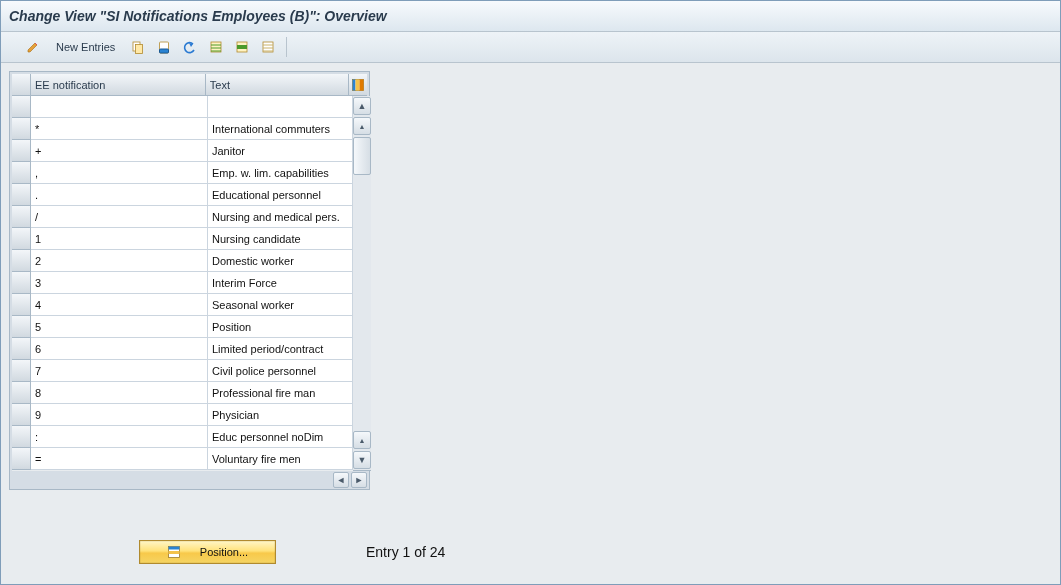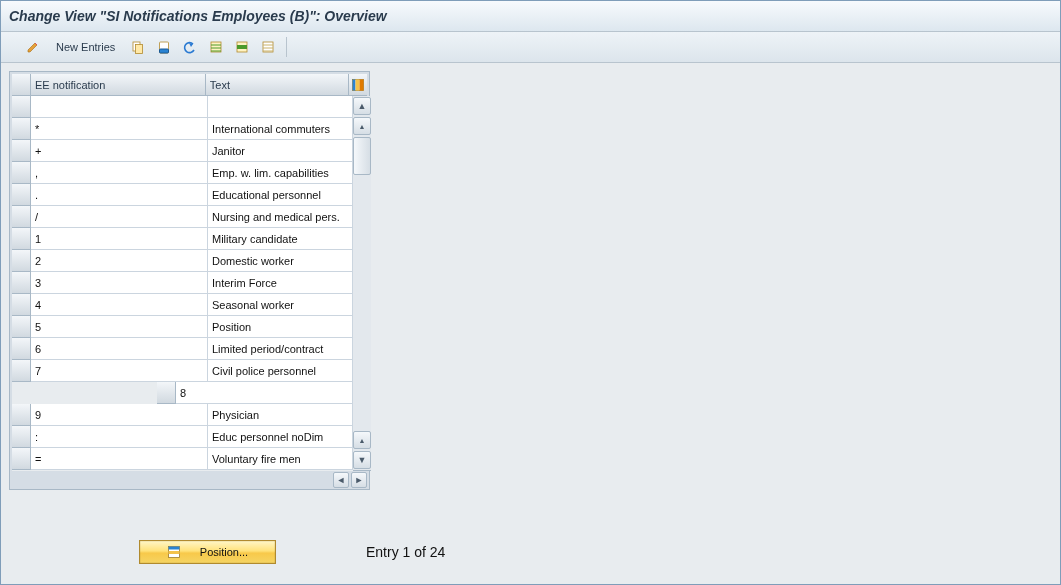--- a/index.html
+++ b/index.html
@@ -98,21 +98,20 @@
     padding: 2px 2px 18px 2px;
     position: relative;
   }
   .grid {
     background: #e8ecef;
   }
   .grid-header, .grid-row {
     display: flex;
     height: 22px;
     line-height: 22px;
-    justify-content: flex-end;
   }
   .sel-cell {
     width: 18px;
     min-width: 18px;
     background: linear-gradient(to bottom, #f3f6f9, #d1d9e0);
     border-right: 1px solid #a8b8c6;
     border-bottom: 1px solid #a8b8c6;
     cursor: pointer;
   }
   .head-cell {
@@ -349,21 +348,21 @@
                 <div class="data-cell col2">Educational personnel</div>
               </div>
               <div class="grid-row">
                 <div class="sel-cell"></div>
                 <div class="data-cell col1">/</div>
                 <div class="data-cell col2">Nursing and medical pers.</div>
               </div>
               <div class="grid-row">
                 <div class="sel-cell"></div>
                 <div class="data-cell col1">1</div>
-                <div class="data-cell col2">Military candidate</div>
+                <div class="data-cell col2">Nursing candidate</div>
               </div>
               <div class="grid-row">
                 <div class="sel-cell"></div>
                 <div class="data-cell col1">2</div>
                 <div class="data-cell col2">Domestic worker</div>
               </div>
               <div class="grid-row">
                 <div class="sel-cell"></div>
                 <div class="data-cell col1">3</div>
                 <div class="data-cell col2">Interim Force</div>
@@ -384,20 +383,21 @@
                 <div class="data-cell col2">Limited period/contract</div>
               </div>
               <div class="grid-row">
                 <div class="sel-cell"></div>
                 <div class="data-cell col1">7</div>
                 <div class="data-cell col2">Civil police personnel</div>
               </div>
               <div class="grid-row">
                 <div class="sel-cell"></div>
                 <div class="data-cell col1">8</div>
+                <div class="data-cell col2">Professional fire man</div>
               </div>
               <div class="grid-row">
                 <div class="sel-cell"></div>
                 <div class="data-cell col1">9</div>
                 <div class="data-cell col2">Physician</div>
               </div>
               <div class="grid-row">
                 <div class="sel-cell"></div>
                 <div class="data-cell col1">:</div>
                 <div class="data-cell col2">Educ personnel noDim</div>

